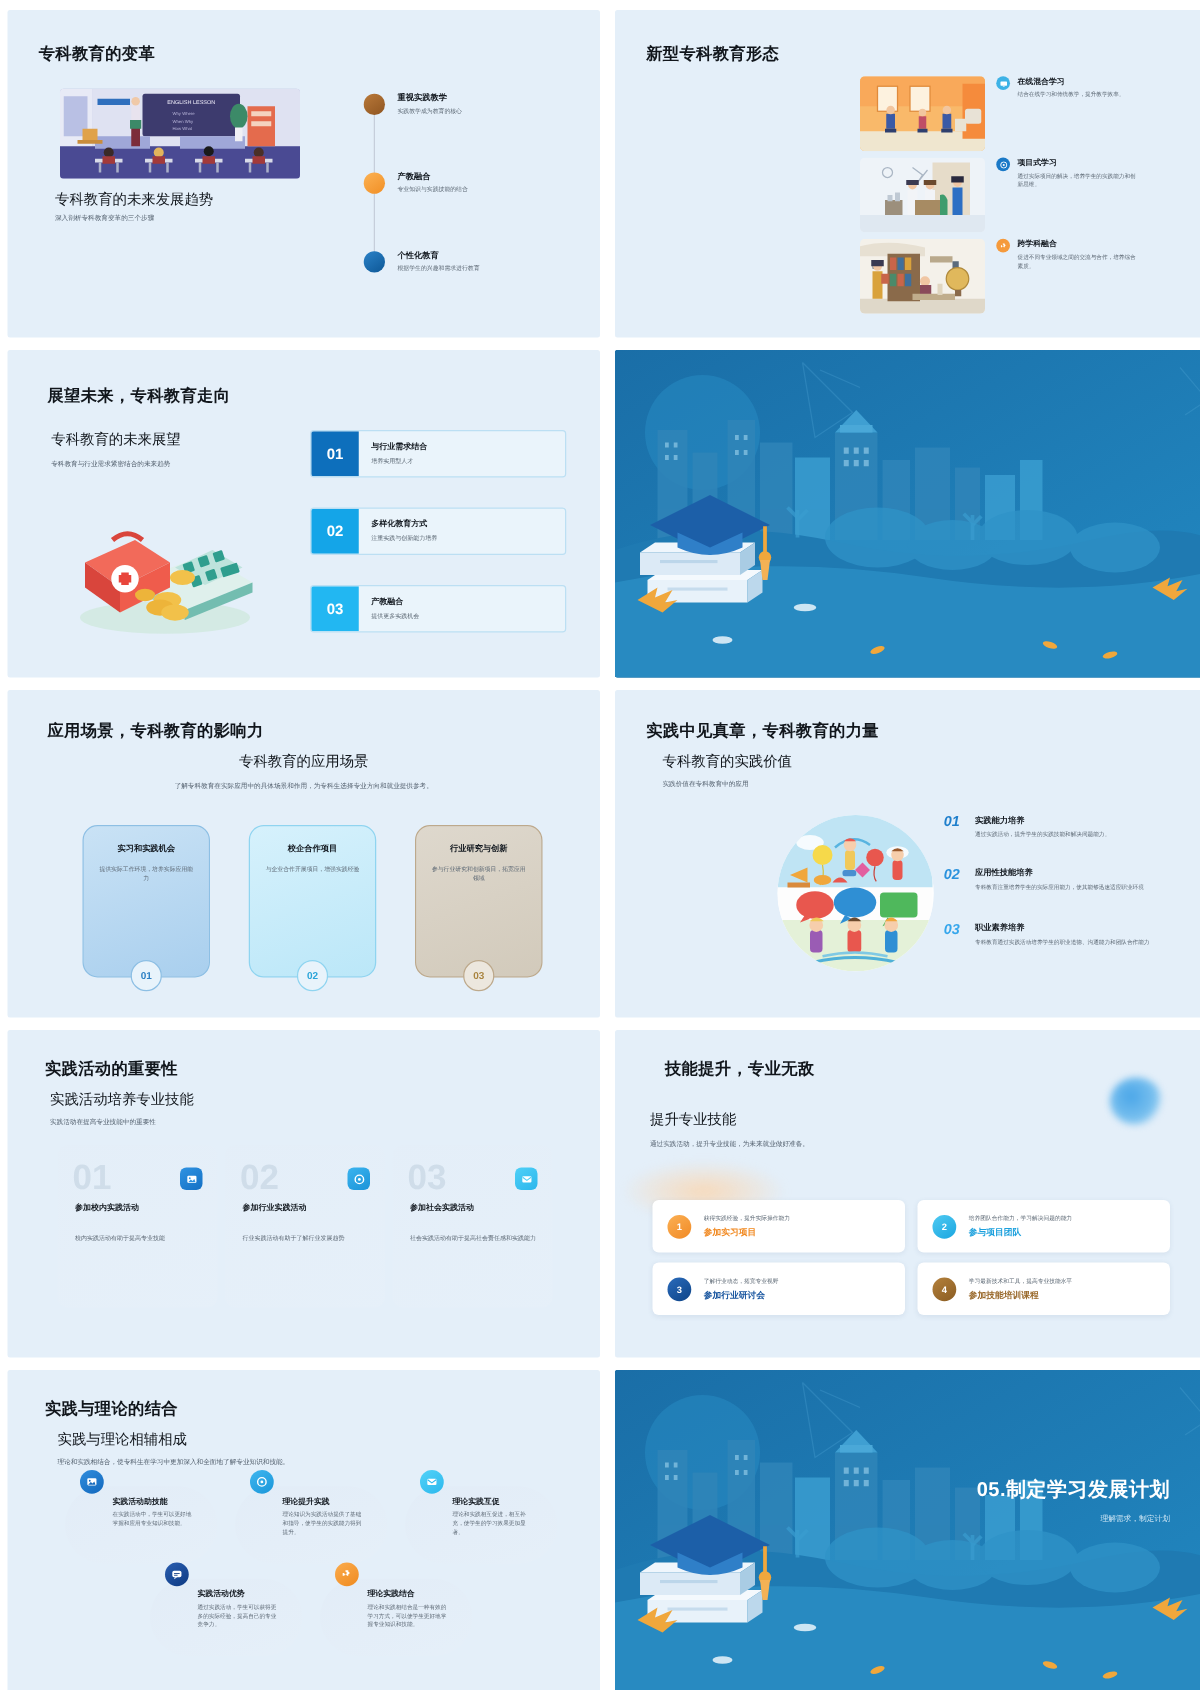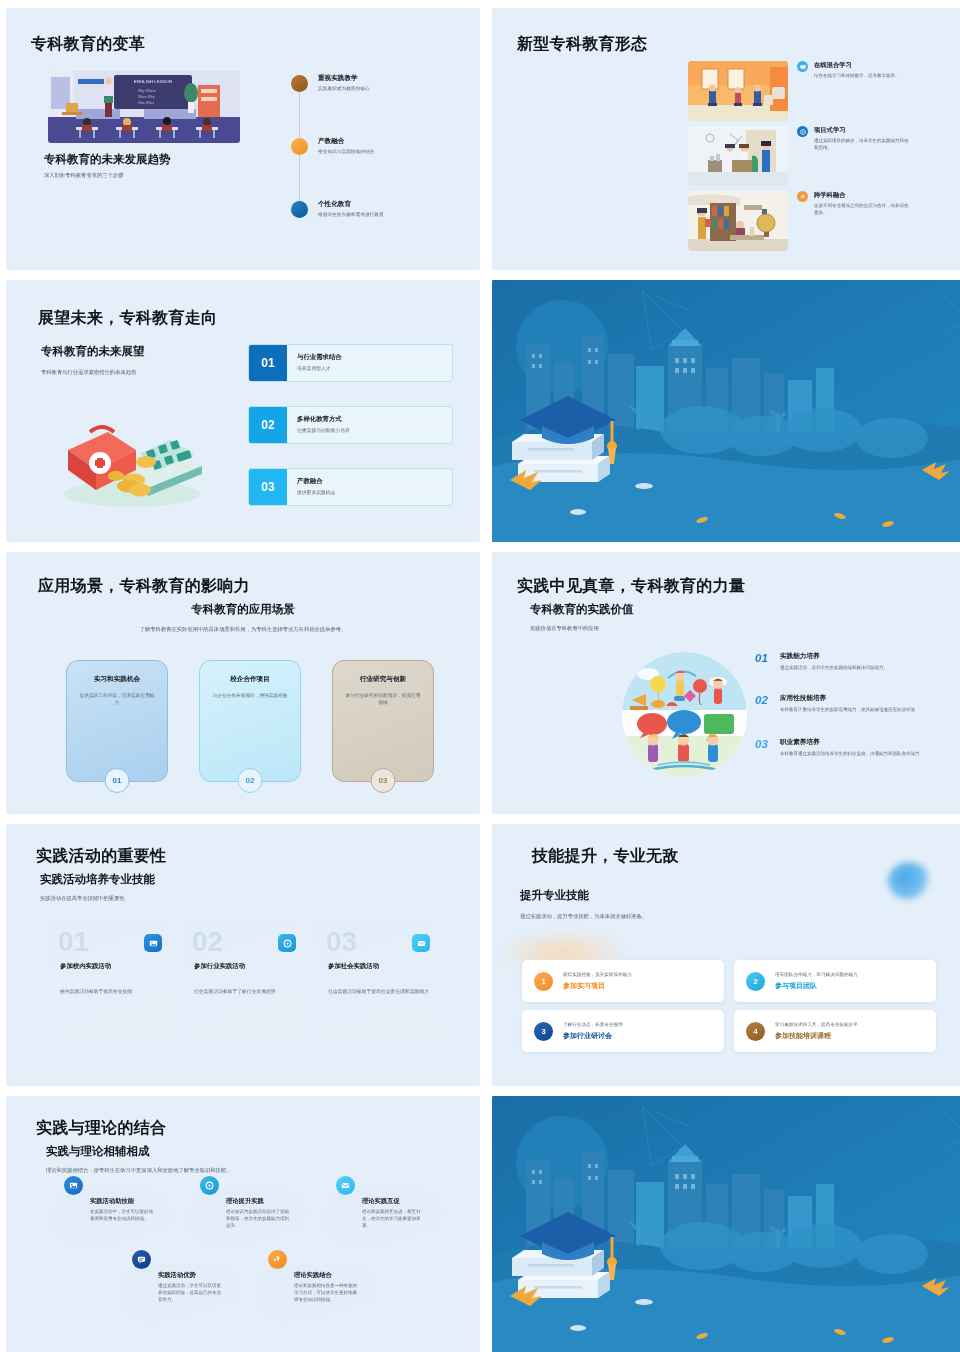--- a/index.html
+++ b/index.html
@@ -20,25 +20,25 @@
   }
   .slide {
     position: relative;
     background: #e4eff9;
     overflow: hidden;
     border-radius: 2px;
   }
   .slide.dark { background: #1b74ab; }
 
   .s-title {
-    font-size: 16px; font-weight: bold; color: #11161c;
+    font-size: 13px; font-weight: bold; color: #11161c;
     letter-spacing: .3px;
   }
   .s-sub {
-    font-size: 11.5px; font-weight: bold; color: #11161c;
+    font-size: 11.5px; font-weight: normal; color: #11161c;
   }
   .s-desc {
     font-size: 5.3px; color: #53606e; line-height: 1.55;
   }
 
   
   .s1-title { position:absolute; left:25px; top:26px; }
   .s1-img {
     position:absolute; left:42px; top:63px; width:192px; height:72px;
     border-radius:3px; overflow:hidden;
@@ -892,15 +892,19 @@
           <ellipse cx="152" cy="206" rx="9" ry="3"></ellipse>
             <ellipse cx="86" cy="232" rx="8" ry="3"></ellipse>
         </g>
         <g stroke="#4aa0d2" stroke-width="1" fill="none" opacity=".35">
           <path d="M150 10 L190 50 L160 70 L150 10"></path>
             <path d="M164 16 L196 30"></path>
           <path d="M452 14 L474 40 L456 52"></path>
         </g>
       </svg>
     </div>
+    <div class="cover-txt">
+      <div class="cover-h">05.制定学习发展计划</div>
+      <div class="cover-d">理解需求，制定计划</div>
+    </div>
   </div>
 
 </div>
 
 </body></html>

